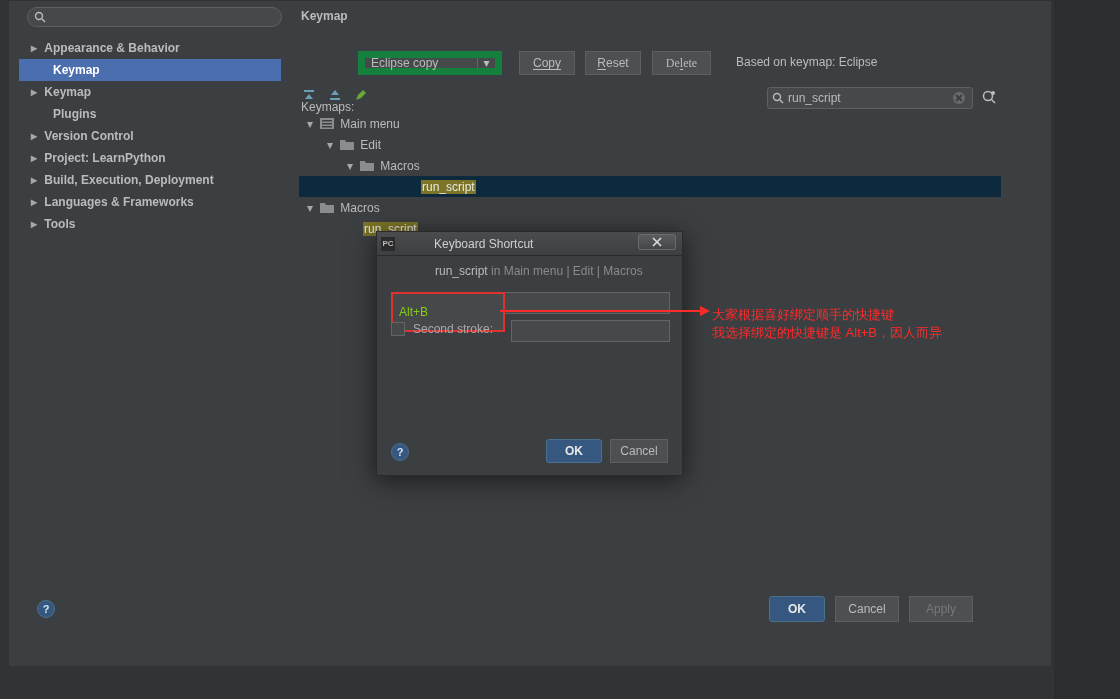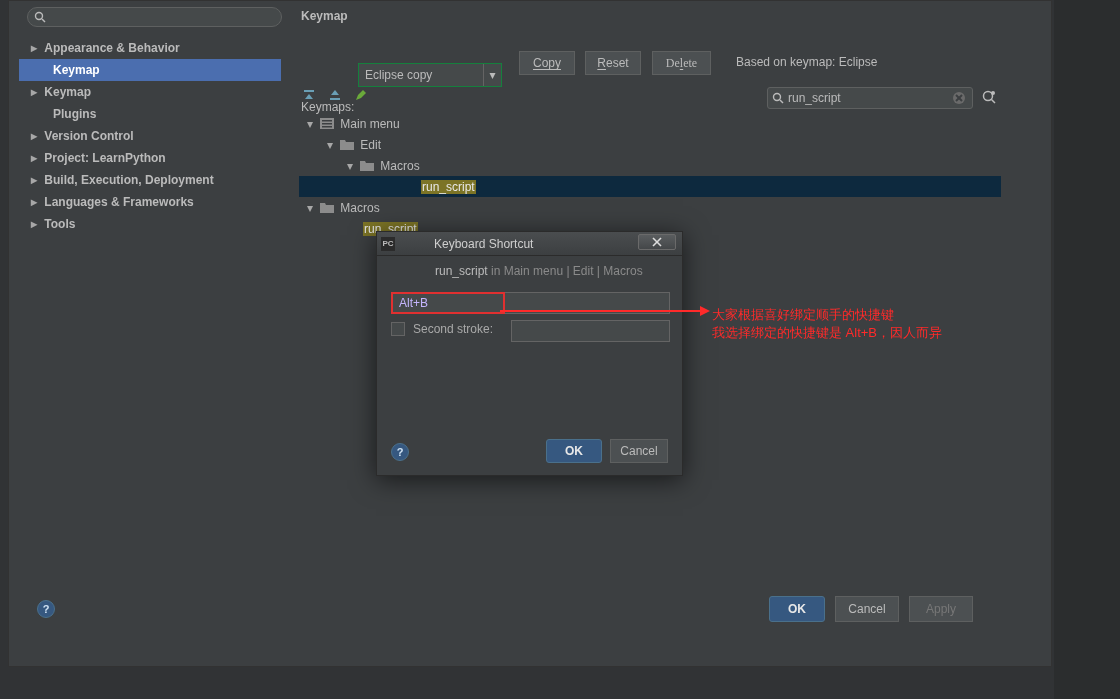--- a/index.html
+++ b/index.html
@@ -8,21 +8,21 @@
   .search{position:absolute;left:18px;top:6px;width:255px;height:20px;background:#45494a;border:1px solid #5e6060;border-radius:10px;}
   .search svg{position:absolute;left:6px;top:3px;}
   .nav{position:absolute;left:10px;top:36px;width:262px;}
   .nav-item{height:22px;display:flex;align-items:center;padding-left:12px;color:#bbbbbb;}
   .nav-item .tri{width:10px;display:inline-block;color:#a7a7a7;}
   .nav-item.bold{font-weight:bold;}
   .nav-item.sel{background:#4b6eaf;color:#ffffff;}
   .nav-item.indent{padding-left:34px;}
   .head-title{position:absolute;left:292px;top:8px;color:#bbbbbb;font-weight:bold;}
   .kmaps-label{position:absolute;left:292px;top:54px;margin-top:45px;}
-  .kmaps-combo{position:absolute;left:349px;top:62px;width:144px;height:24px;background:#45494a;border:1px solid #15803d;display:flex;align-items:center;padding:0 6px;}
+  .kmaps-combo{position:absolute;left:349px;top:50px;width:144px;height:24px;background:#45494a;border:7px solid #15803d;display:flex;align-items:center;padding:0 6px;}
   .kmaps-combo .dd{position:absolute;right:0;top:0;width:18px;height:100%;border-left:1px solid #646464;display:flex;align-items:center;justify-content:center;}
   .btn{background:#4c5052;border:1px solid #5e6060;color:#bbbbbb;height:24px;display:inline-flex;align-items:center;justify-content:center;border-radius:0;}
   .copy-btn{position:absolute;left:510px;top:50px;width:56px;}
   .reset-btn{position:absolute;left:576px;top:50px;width:56px;}
   .delete-btn{position:absolute;left:643px;top:50px;width:59px;font-family:Liberation Serif, serif;}
   .based{position:absolute;left:727px;top:54px;}
   .toolbar{position:absolute;left:292px;top:84px;display:flex;gap:10px;align-items:center;height:20px;}
   .toolbar span{width:16px;height:16px;display:flex;align-items:center;justify-content:center;}
   .right-search{position:absolute;left:758px;top:86px;width:206px;height:22px;background:#45494a;border:1px solid #5e6060;border-radius:3px;display:flex;align-items:center;padding-left:4px;}
   .right-search .txt{color:#bbbbbb;margin-left:4px;}
@@ -33,21 +33,21 @@
   .trow.sel{background:#0d293e;}
   .trow .tri{width:10px;color:#a7a7a7;}
   .folder-icon{width:14px;height:11px;margin-right:6px;}
   .menu-icon{width:14px;height:11px;margin-right:6px;}
   .hl{background:#7c7426;color:#e8e8e8;padding:0 1px;}
   .dialog{position:absolute;left:367px;top:230px;width:307px;height:245px;background:#3c3f41;border:1px solid #2b2b2b;box-shadow:0 4px 24px rgba(0,0,0,.6);}
   .dlg-title{height:24px;background:linear-gradient(#4a4d4f,#3c3f41);border-bottom:1px solid #2b2b2b;display:flex;align-items:center;padding-left:4px;color:#cfcfcf;gap:33px;}
   .dlg-title .icon{width:14px;height:14px;background:#2b2b2b;display:inline-flex;align-items:center;justify-content:center;font-size:8px;font-weight:bold;color:#bbb;margin-right:6px;}
   .dlg-close{position:absolute;right:6px;top:2px;width:38px;height:16px;background:linear-gradient(#5a5d5f,#444749);border:1px solid #6a6a6a;border-radius:2px;display:flex;align-items:center;justify-content:center;}
   .breadcrumb{position:absolute;left:14px;top:32px;color:#8a8a8a;padding-left:44px;}
-  .shortcut-input{position:absolute;left:14px;top:60px;width:114px;height:22px;border:2px solid #e03030;background:#45494a;color:#c4b5fd;display:flex;align-items:center;padding-left:6px;}
+  .shortcut-input{position:absolute;left:14px;top:60px;width:114px;height:40px;border:2px solid #e03030;background:#45494a;color:#84cc16;display:flex;align-items:center;padding-left:6px;}
   .shortcut-input-ext{position:absolute;left:128px;top:60px;width:165px;height:22px;border:1px solid #646464;background:#45494a;border-left:none;}
   .second-row{position:absolute;left:14px;top:90px;display:flex;align-items:center;color:#a9a9a9;}
   .cb{width:14px;height:14px;background:#45494a;border:1px solid #646464;margin-right:8px;}
   .second-input{position:absolute;left:134px;top:88px;width:159px;height:22px;border:1px solid #646464;background:#45494a;}
   .dlg-help{position:absolute;left:14px;bottom:14px;}
   .dlg-ok{position:absolute;right:80px;bottom:12px;width:56px;height:24px;background:#365880;border:1px solid #4a708b;border-radius:3px;color:#e8e8e8;display:flex;align-items:center;justify-content:center;font-weight:bold;}
   .dlg-cancel{position:absolute;right:14px;bottom:12px;width:58px;height:24px;}
   .annotation-arrow{position:absolute;left:500px;top:304px;width:210px;height:14px;pointer-events:none;}
   .annotation-text{position:absolute;left:712px;top:306px;color:#ff2a2a;font-size:13px;line-height:18px;white-space:nowrap;}
   .footer{position:absolute;left:8px;right:68px;bottom:36px;height:40px;}

